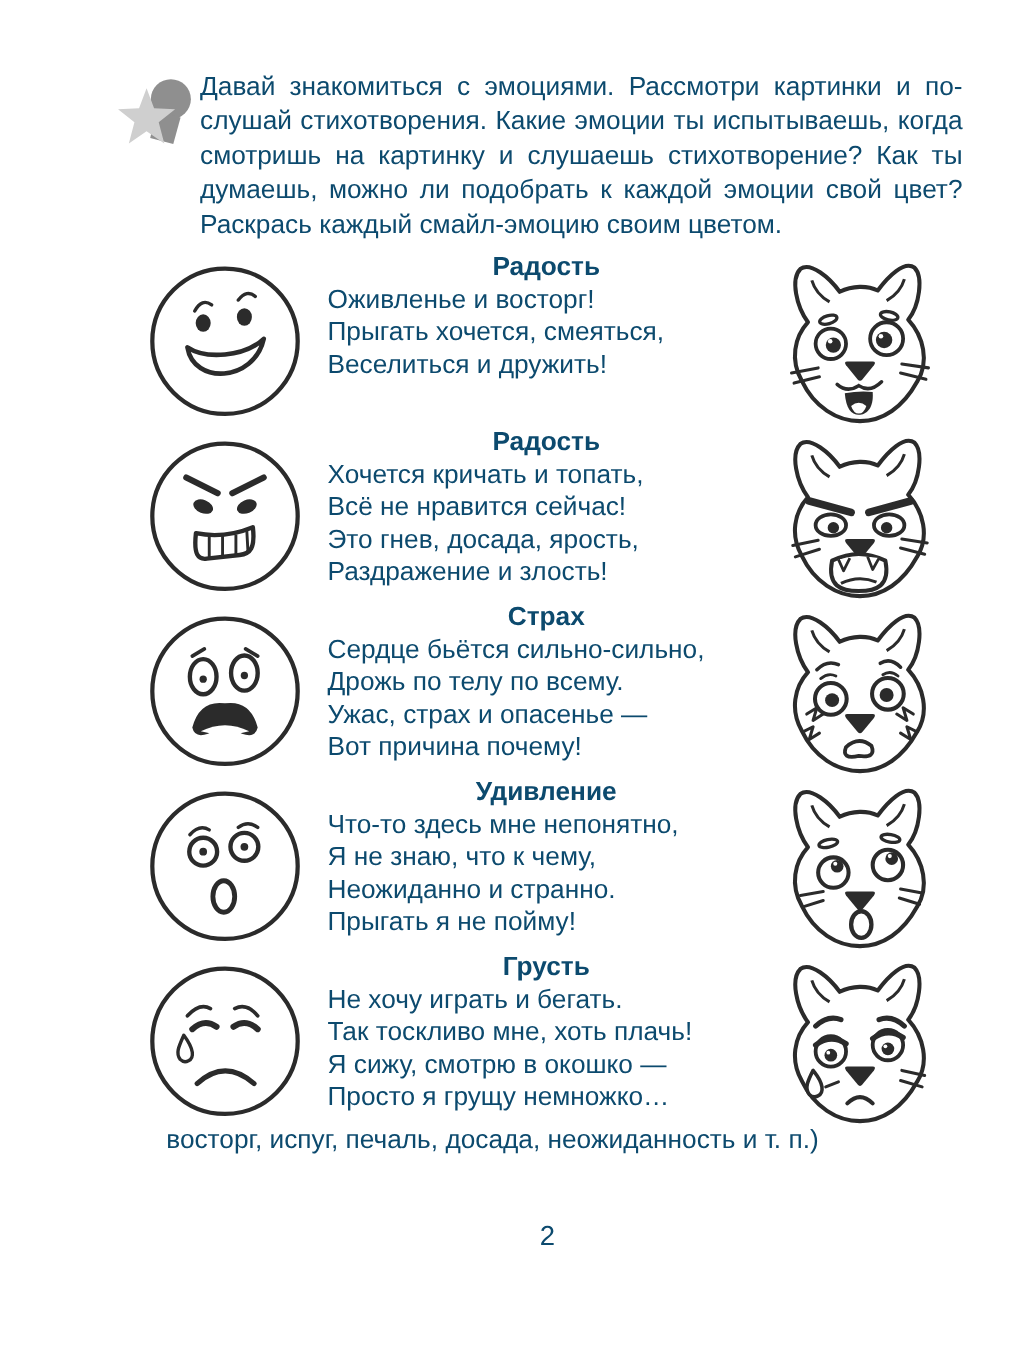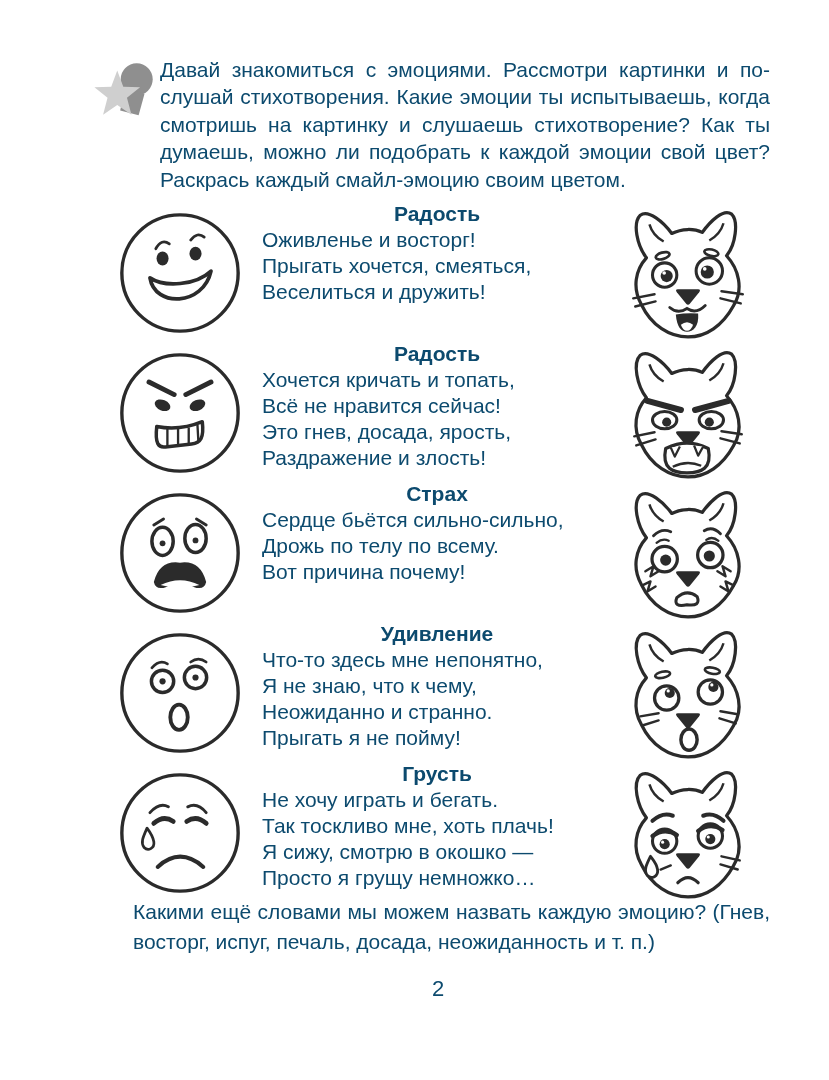--- a/index.html
+++ b/index.html
@@ -143,20 +143,21 @@
           <ellipse cx="81" cy="50" rx="11" ry="14.5" fill="#fff" stroke="#2b2b2b" stroke-width="3.6"></ellipse>
           <circle cx="81" cy="52" r="3" fill="#2b2b2b"></circle>
           <path d="M38,95 Q44,72 65,75 Q86,72 92,95 Q90,104 79,100 Q65,92 51,100 Q40,104 38,95 Z" fill="#2b2b2b"></path>
           <path d="M45,98 Q65,88 85,98 Q65,104 45,98 Z" fill="#fff"></path>
         </svg>
       </div>
       <div class="poem">
         <p class="poem-title">Страх</p>
         <p class="poem-line">Сердце бьётся сильно-сильно,</p>
         <p class="poem-line">Дрожь по телу по всему.</p>
+        <p class="poem-line">Ужас, страх и опасенье —</p>
         <p class="poem-line">Вот причина почему!</p>
       </div>
       <div class="cat">
         <svg viewBox="0 0 134 138">
           <path d="M26,54 C17,42 12,20 20,12 C28,6 43,19 51,30 C61,25 73,25 81,29 C89,18 102,5 110,11 C117,18 114,41 105,52 C117,65 122,85 112,101 C101,121 85,132 67,132 C49,132 31,121 21,100 C12,84 15,66 26,54 Z" fill="#fff" stroke="#2b2b2b" stroke-width="3.2" stroke-linejoin="round"></path>
           <path d="M29,21 C31,28 36,34 43,38" fill="none" stroke="#2b2b2b" stroke-width="2.4"></path>
           <path d="M102,20 C100,27 95,33 88,37" fill="none" stroke="#2b2b2b" stroke-width="2.4"></path>
           <path d="M33,52 Q41,44 50,48" fill="none" stroke="#2b2b2b" stroke-width="2.8" stroke-linecap="round"></path>
           <path d="M36,59 Q42,54 48,57" fill="none" stroke="#2b2b2b" stroke-width="2.2" stroke-linecap="round"></path>
           <path d="M83,47 Q91,42 99,50" fill="none" stroke="#2b2b2b" stroke-width="2.8" stroke-linecap="round"></path>
@@ -256,19 +257,18 @@
           <path d="M50,101 L40,105" stroke="#2b2b2b" stroke-width="2.4" stroke-linecap="round"></path>
           <path d="M118,96 L100,92 M116,105 L99,100" stroke="#2b2b2b" stroke-width="2.4" stroke-linecap="round"></path>
           <path d="M57,118 Q67,108 77,118" fill="none" stroke="#2b2b2b" stroke-width="3.2" stroke-linecap="round"></path>
         </svg>
       </div>
     </div>
 
   </div>
 
   <div class="outro">
-    <div class="jline">Какими ещё словами мы можем назвать каждую эмоцию? (Гнев,</div>
     <div class="lastline">восторг, испуг, печаль, досада, неожиданность и т. п.)</div>
   </div>
 
   <div class="page-number">2</div>
 
 </div>
 
 </body></html>

